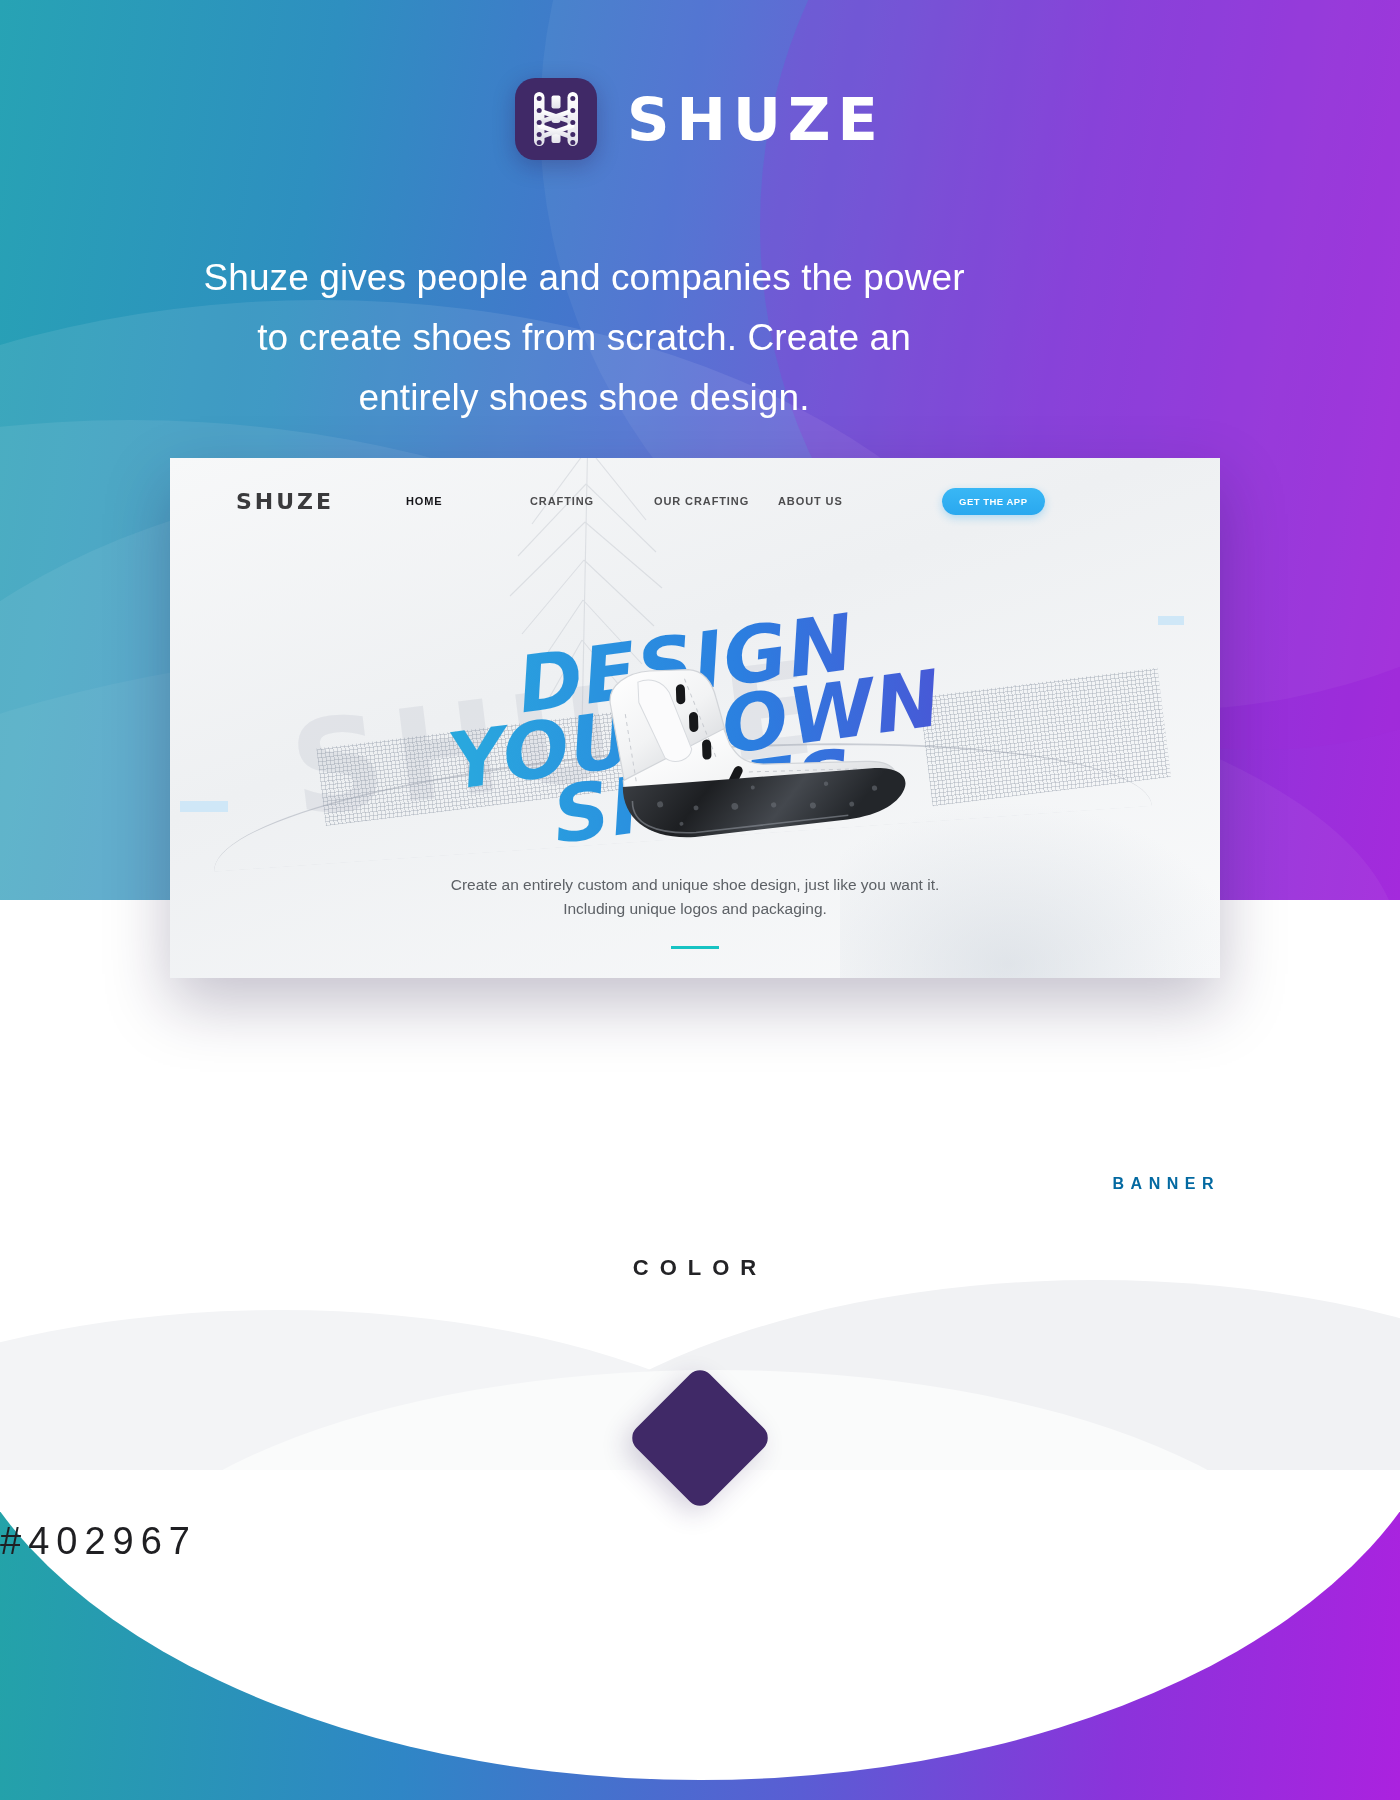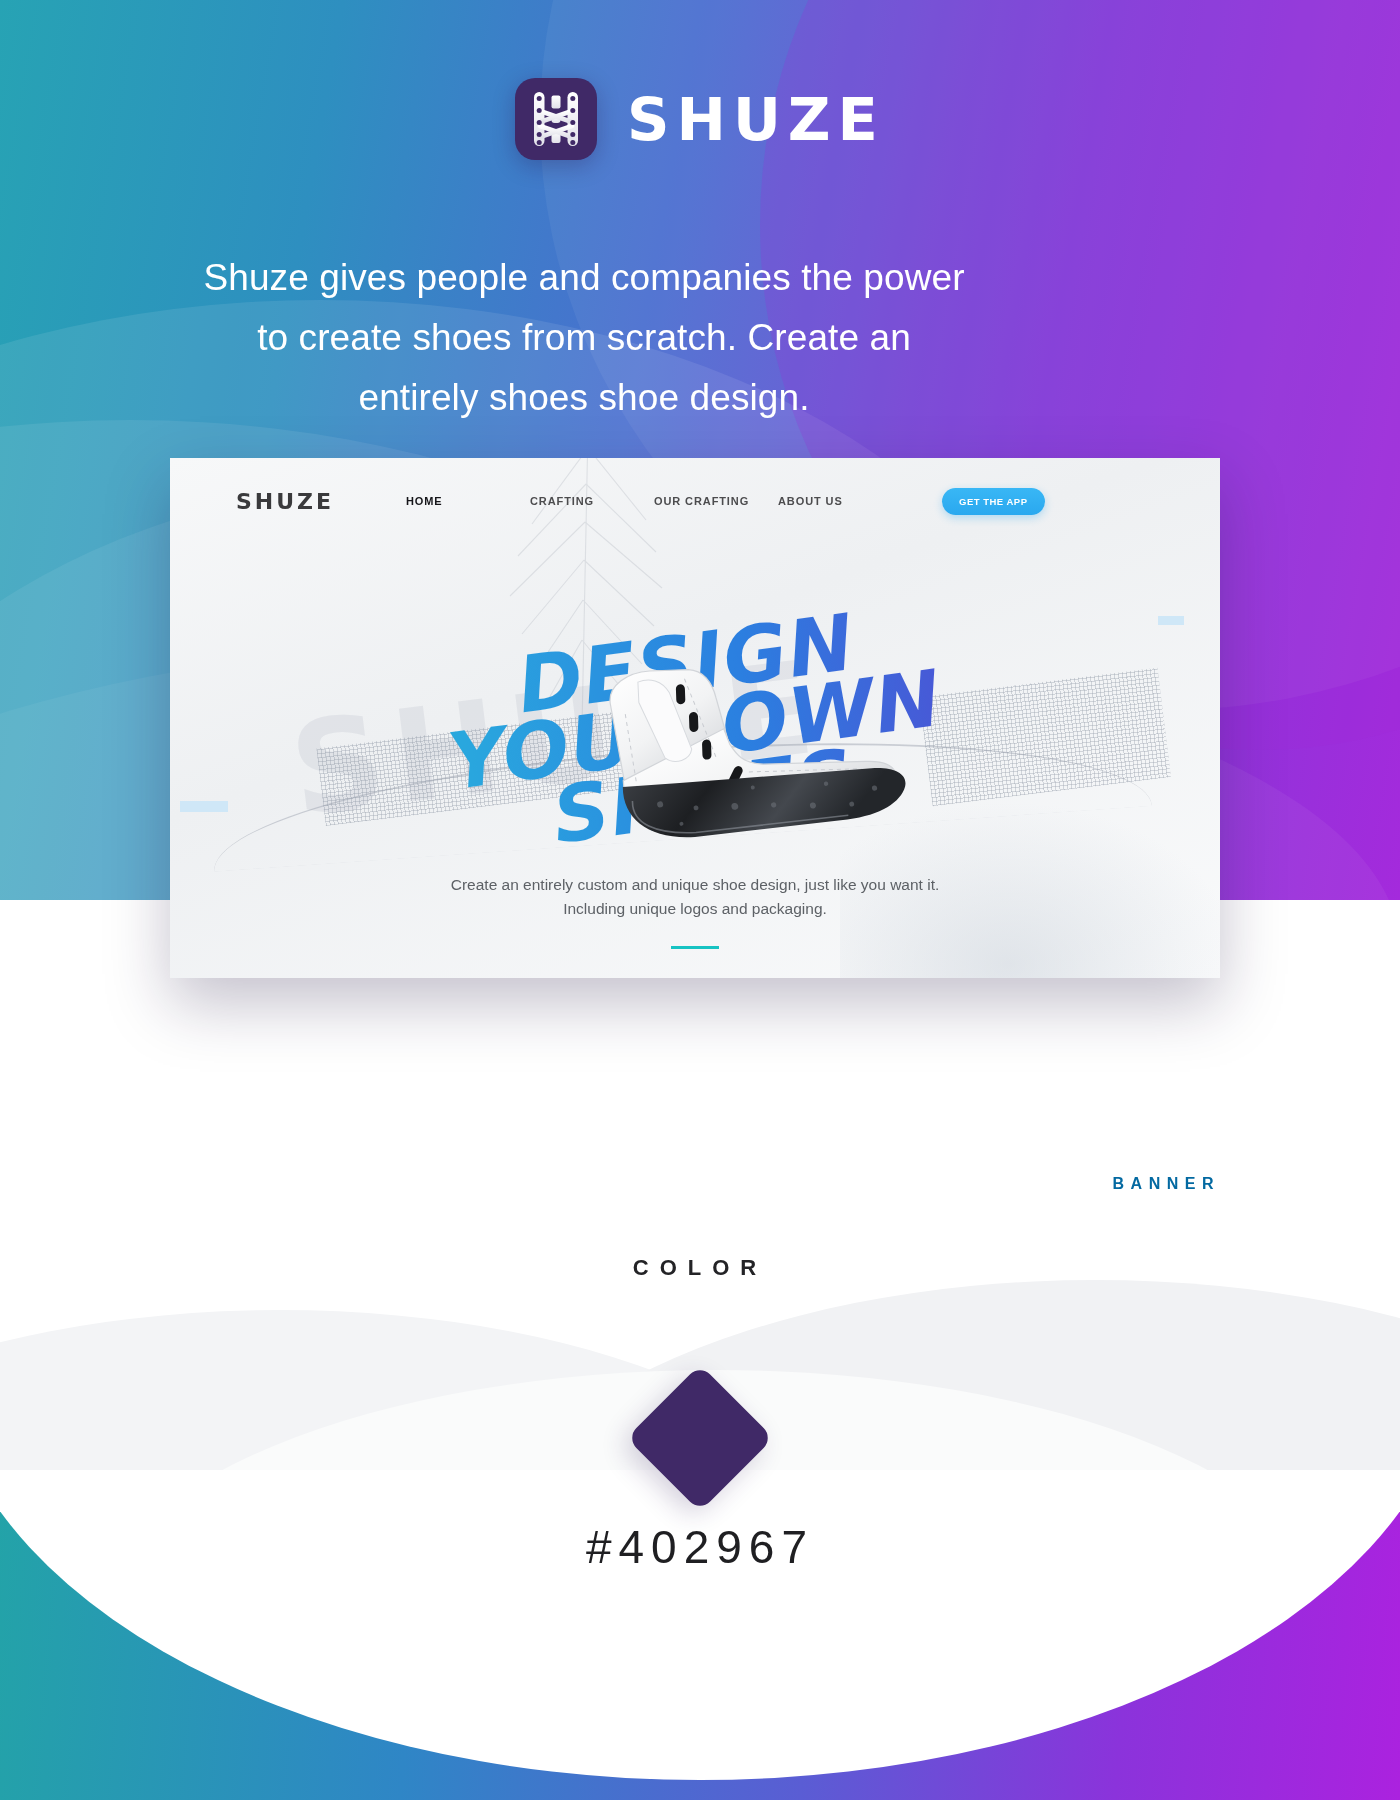--- a/index.html
+++ b/index.html
@@ -202,22 +202,22 @@
   .swatch-wrap{
     position:absolute; left:50%; margin-left:-52px; top:1386px;
     width:104px; height:104px; z-index:25;
   }
   .swatch{
     width:104px; height:104px; border-radius:14px;
     transform:rotate(45deg);
     box-shadow:0 10px 26px rgba(50,30,90,.20);
   }
   .hex-code{
-    position:absolute; left:0; top:1520px; width:1400px; text-align:center;
-    font-size:46px; font-weight:400; letter-spacing:7px; color:#1f1f22;
+    position:absolute; left:0; top:1520px; width:1400px; 
+    font-size:38px; font-weight:400; letter-spacing:7px; color:#1f1f22;
     z-index:25;
   }
 </style>
 </head>
 <body>
 
 <div class="hero-band">
   <div class="wave wave-a"></div>
   <div class="wave wave-b"></div>
   <div class="wave wave-c"></div>

